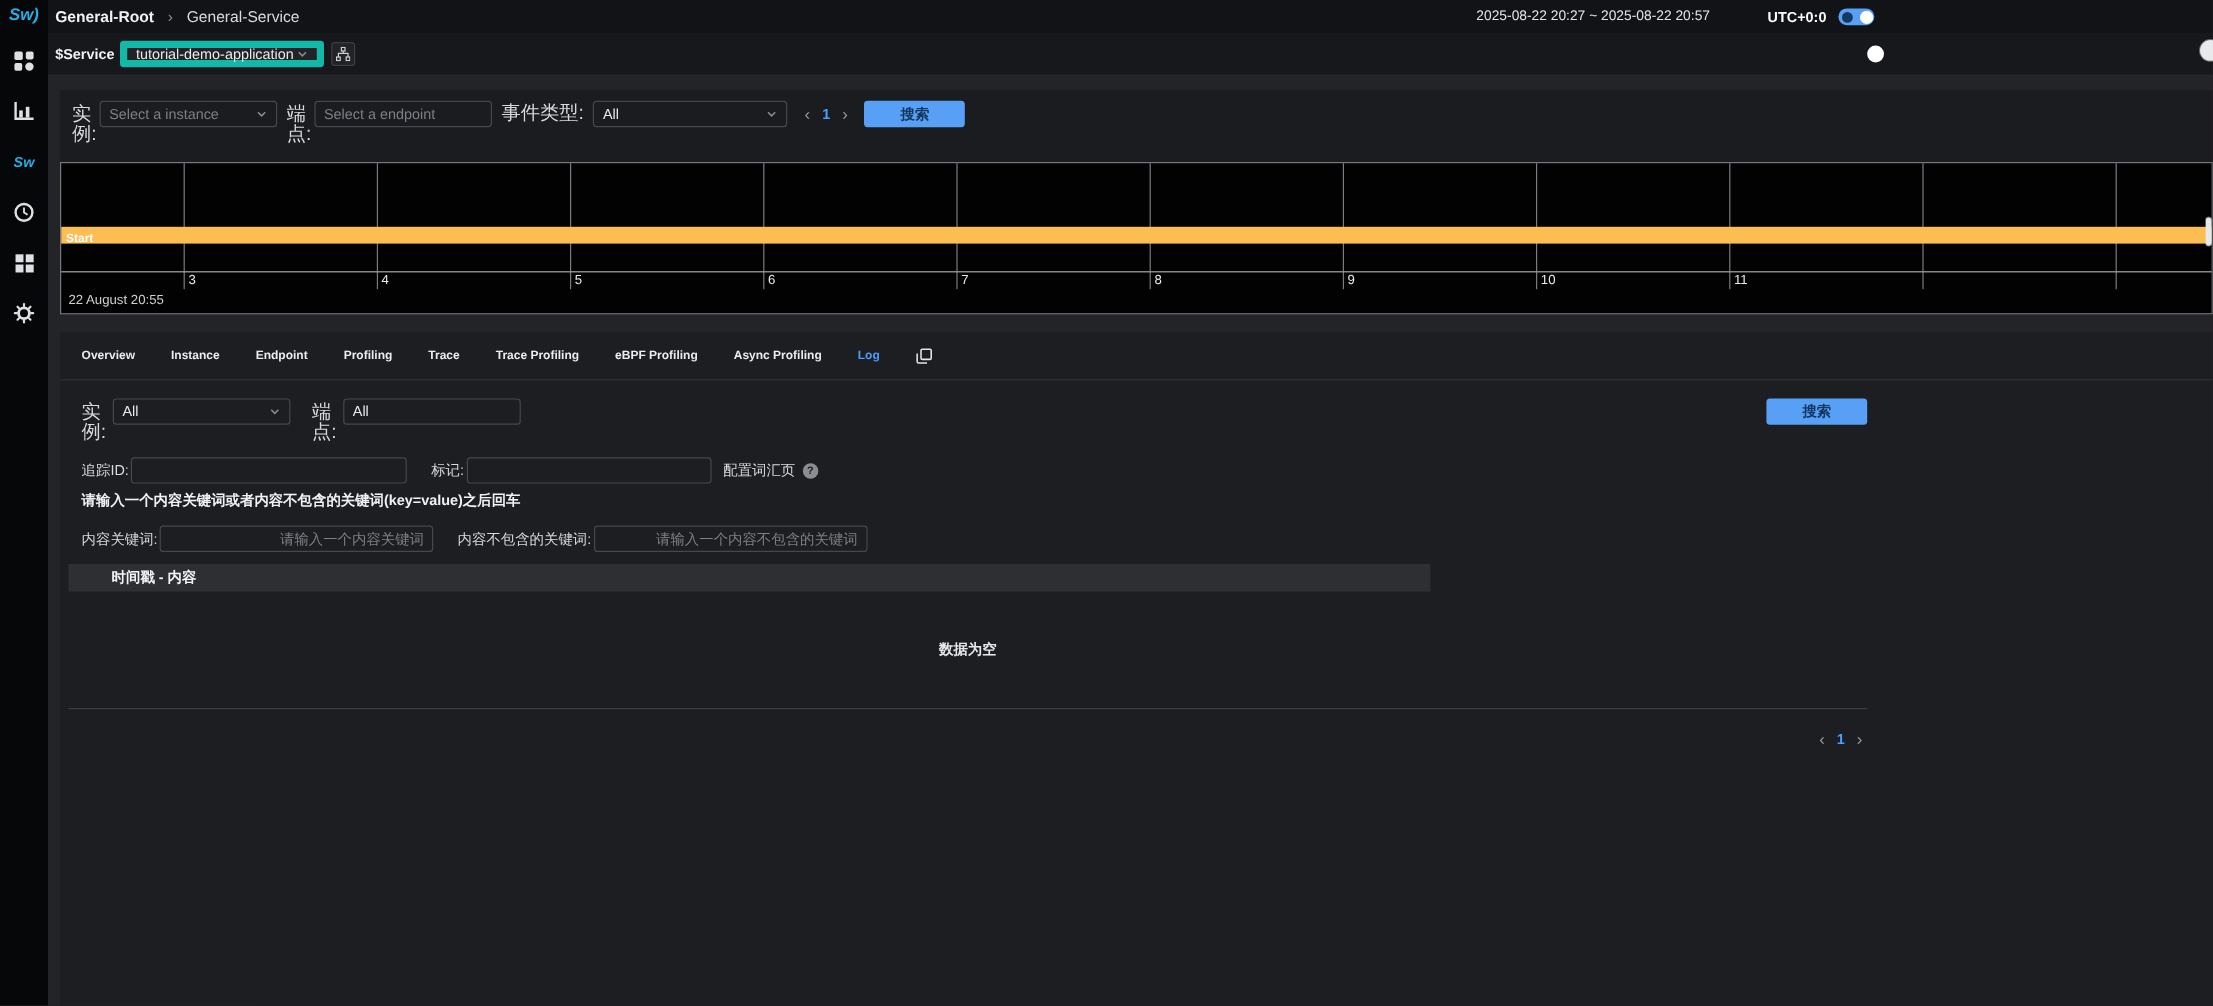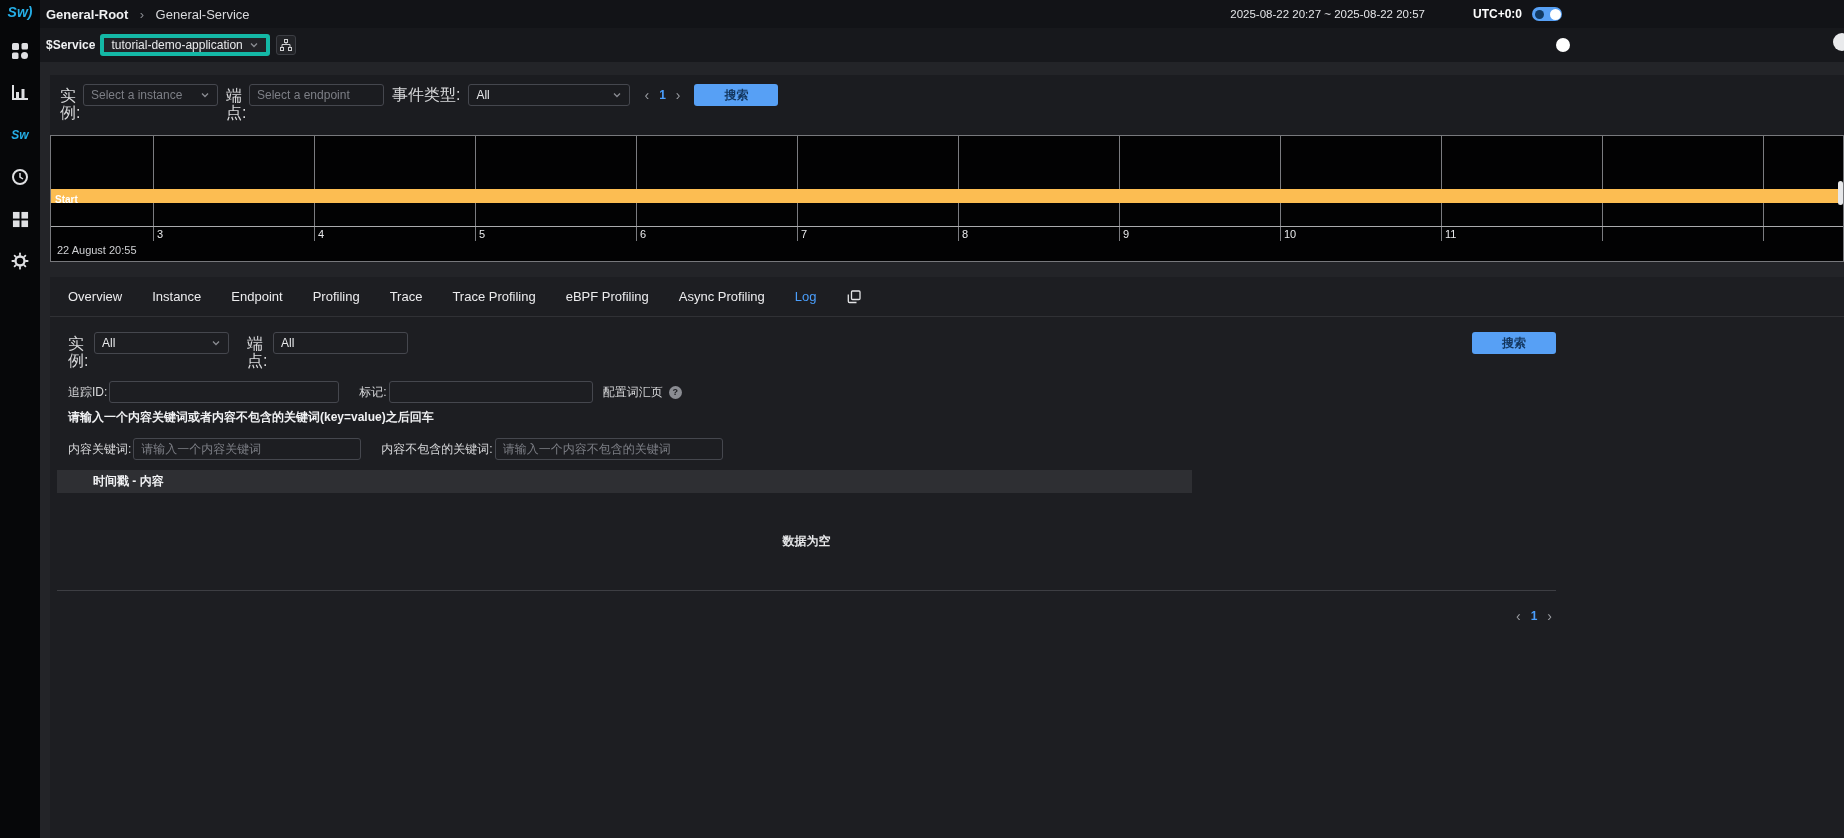--- a/index.html
+++ b/index.html
@@ -24,58 +24,58 @@
   .topbar-right { position:absolute; right:282px; top:0; height:28px; display:flex; align-items:center; }
   .time-range { font-size:11.5px; color:#e4e5e8; cursor:pointer; }
   .utc { font-size:12px; font-weight:bold; color:#ffffff; margin-left:48px; cursor:pointer; }
   .toggle { width:30px; height:14px; border-radius:8px; background:#57a0f5; position:relative; margin-left:10px; cursor:pointer; }
   .toggle .moon { position:absolute; left:3px; top:2.5px; width:9px; height:9px; border-radius:50%; background:#123a63; }
   .toggle .knob { position:absolute; right:1.5px; top:1.5px; width:11px; height:11px; border-radius:50%; background:#ffffff; }
   .edge-circle { position:fixed; right:-7px; top:33px; width:18px; height:18px; border-radius:50%; background:#e9eaec; z-index:8; }
 
   .servicebar { height:34px; background:#17181c; display:flex; align-items:center; padding-left:6px; position:relative; }
   .service-label { font-size:12px; font-weight:bold; color:#f0f1f3; margin-right:5px; }
-  .service-select { width:170px; height:22px; background:#222327; border:4px solid #14b8a6; border-radius:3px;
+  .service-select { width:170px; height:22px; background:#222327; border:6px solid #14b8a6; border-radius:3px;
                     display:flex; align-items:center; justify-content:space-between; padding:0 7px;
                     color:#e8e9eb; font-size:12px; cursor:pointer; }
   .topo-btn { width:20px; height:20px; border:1px solid #3c3e44; border-radius:3px; margin-left:6px;
               display:flex; align-items:center; justify-content:center; cursor:pointer; background:#222327; }
   .white-dot { position:absolute; right:274px; top:10px; width:14px; height:14px; background:#ffffff; border-radius:50%; }
 
   .content { padding-left:10px; padding-top:13px; }
 
   
   .event-panel { background:#1b1c20; }
   .filters { display:flex; align-items:flex-start; padding:9px 10px 0 10px; height:60px; gap:8px; }
   .flabel { width:15px; font-size:16px; line-height:17px; color:#d8d9db; word-break:break-all; margin-top:3px; }
   .flabel.inline { width:auto; white-space:nowrap; line-height:22px; margin-top:0; }
   .select { height:22px; border:1px solid #45474e; border-radius:3px; background:transparent;
             display:flex; align-items:center; justify-content:space-between; padding:0 7px; font-size:12px; cursor:pointer; }
   .select .ph { color:#7d7f86; }
   .select .val { color:#e8e9eb; }
-  .w135 { width:135px; } .w162 { width:162px; } .w230 { width:230px; } .w204 { width:204px; } .w228 { width:228px; } .w102 { width:102px; }
+  .w135 { width:148px; } .w162 { width:162px; } .w230 { width:230px; } .w204 { width:204px; } .w228 { width:228px;text-align:right; } .w102 { width:102px; }
   .pager { display:flex; align-items:center; gap:10px; padding:0 6px; height:22px; }
   .pg-arrow { color:#9a9ca1; font-size:14px; cursor:pointer; line-height:22px; }
   .pg-num { color:#4a9efc; font-size:12px; font-weight:600; cursor:pointer; }
   .btn-search { width:84px; height:22px; background:#57a0f5; color:#13365e; font-size:12px; font-weight:bold;
                 border:none; border-radius:3px; cursor:pointer; font-family:inherit; }
 
   .chart { position:relative; height:127px; background:#020203; border:1px solid #77787c; }
   .gridline { position:absolute; top:0; width:1px; height:90px; background:#7a7b7f; z-index:1; }
   .axis { position:absolute; left:0; right:0; top:90px; height:1px; background:#a9aaad; z-index:1; }
   .tickmark { position:absolute; top:90px; width:1px; height:15px; background:#7a7b7f; }
   .ticklabel { position:absolute; top:92px; font-size:11px; color:#e9eaec; }
   .span-bar { position:absolute; left:0; right:0; top:53px; height:14px; background:#fcbd52; z-index:2; }
   .span-label { font-size:10px; color:#ffffff; padding-left:4px; line-height:14px; font-weight:bold; display:inline-block; }
   .axis-time { position:absolute; left:6px; bottom:5px; font-size:11px; color:#cfd0d3; }
 
   
   .tab-panel { background:#1d1e22; margin-top:15px; min-height:561px; }
   .tabs { display:flex; align-items:center; height:40px; padding-left:18px; gap:30px; border-bottom:1px solid #303135; }
-  .tab { background:none; border:none; color:#ececee; font-size:13px; font-weight:400; cursor:pointer; font-family:inherit; padding:0; }
+  .tab { background:none; border:none; color:#ececee; font-size:10px; font-weight:700; cursor:pointer; font-family:inherit; padding:0; }
   .tab.active { color:#4a9efc; }
   .copy-btn { cursor:pointer; display:flex; align-items:center; margin-left:0px; }
 
   .tab-content { padding:15px 288px 0 7px; }
   .lrow { display:flex; align-items:flex-start; gap:11px; padding-left:11px; }
   .lrow2 { display:flex; align-items:center; gap:2px; padding-left:11px; margin-top:12px; height:22px; }
   .ilabel { font-size:12px; color:#d8d9db; line-height:22px; white-space:nowrap; }
   .ml18 { margin-left:7px; }
   .ml20 { margin-left:18px; }
   .ml8 { margin-left:8px; }

